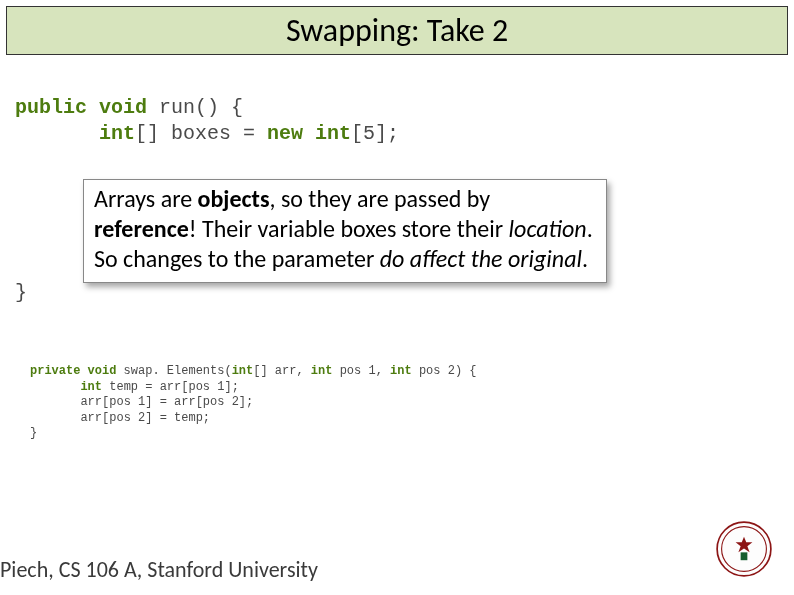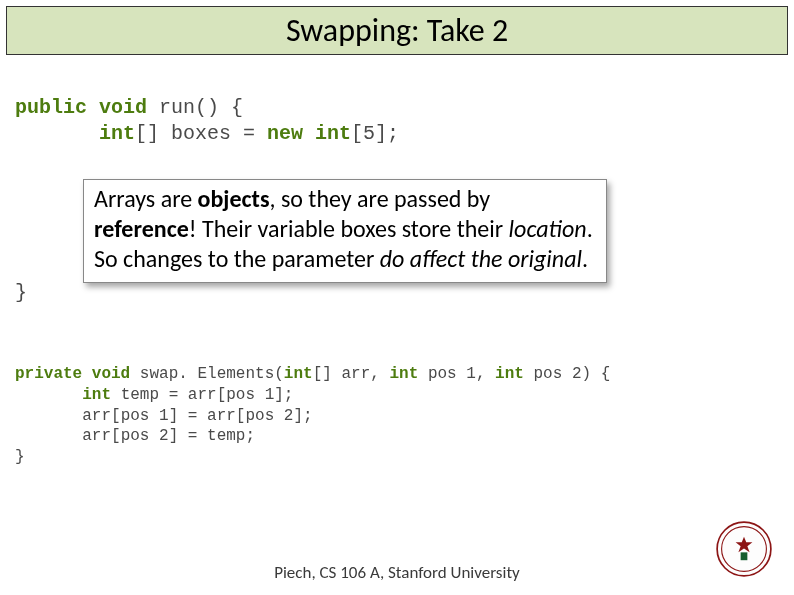--- a/index.html
+++ b/index.html
@@ -45,34 +45,33 @@
     box-shadow: 3px 4px 6px rgba(0,0,0,0.35);
     padding: 4px 10px 8px 10px;
     font-size: 24px;
     line-height: 1.25;
     color: #000;
   }
   .callout .b { font-weight: bold; }
   .callout .i { font-style: italic; }
   .code-area2 {
     font-family: "Courier New", Courier, monospace;
-    font-size: 16px;
+    font-size: 12px;
     color: #4a4a4a;
     position: absolute;
-    left: 15px;
+    left: 30px;
     top: 364px;
     white-space: pre;
     line-height: 1.3;
   }
   .footer {
     position: absolute;
     bottom: 12px;
     width: 100%;
-    text-align: center;
-    font-size: 17px;
+    font-size: 22px;
     color: #3a3a3a;
   }
   .seal {
     position: absolute;
     right: 22px;
     bottom: 18px;
     width: 56px;
     height: 56px;
   }
   .close-brace-left {

